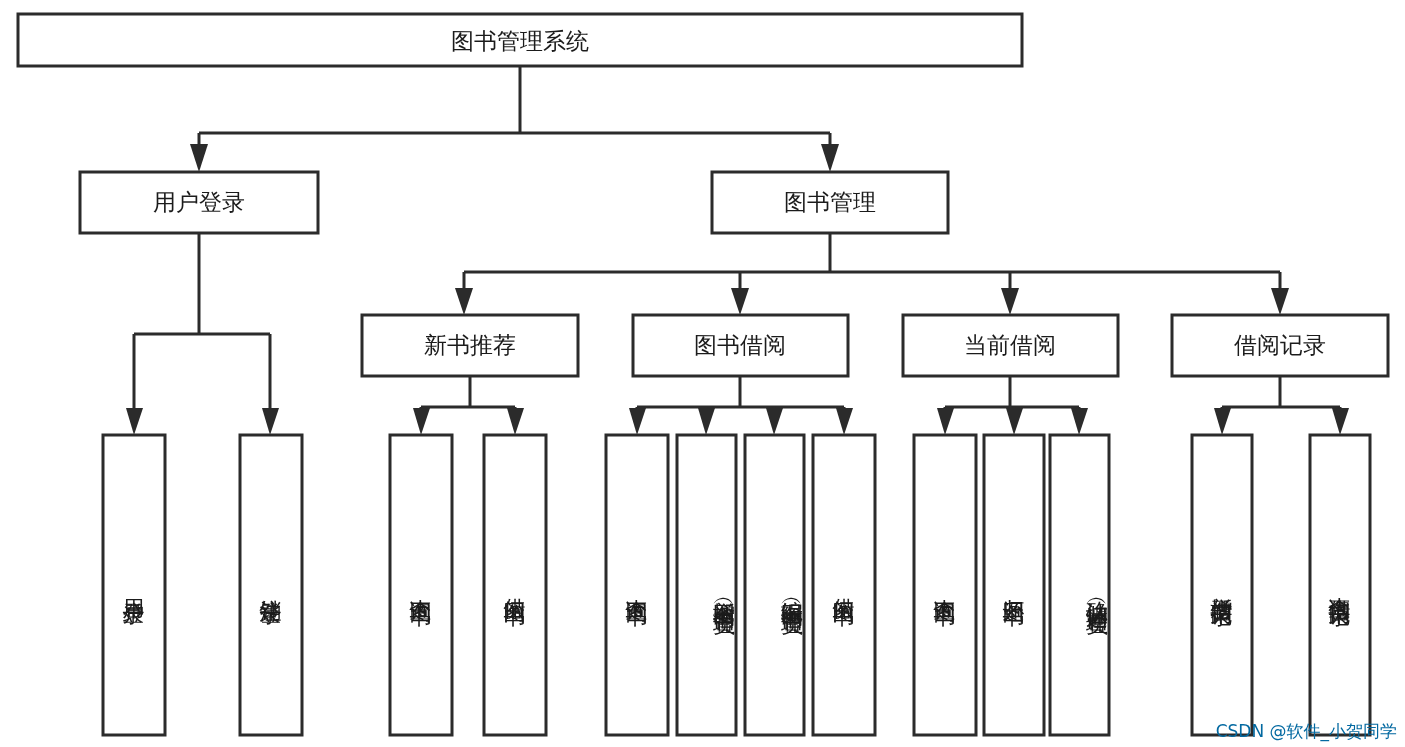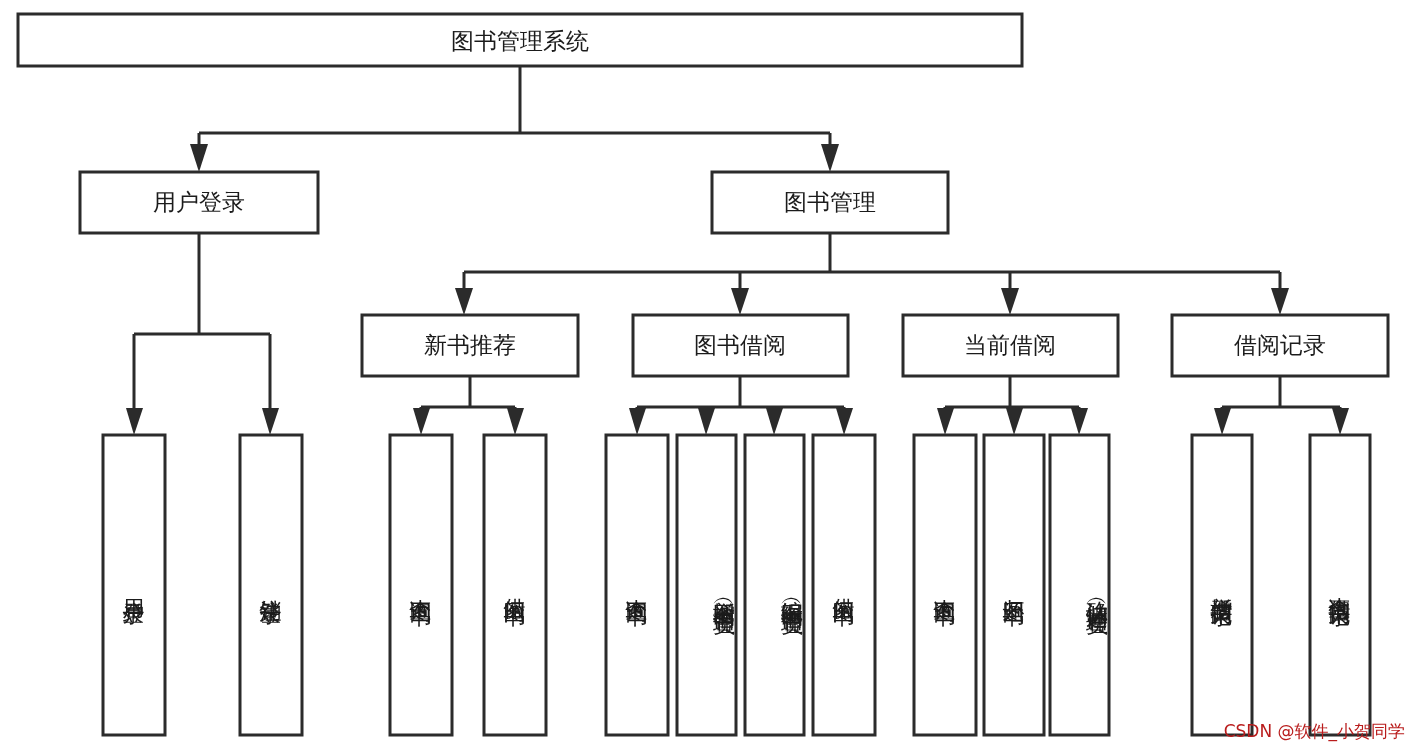--- a/index.html
+++ b/index.html
@@ -58,25 +58,25 @@
     color: #1b1b1b;
     letter-spacing: 2px;
     display: flex;
     align-items: center;
     justify-content: center;
     white-space: nowrap;
     pointer-events: none;
   }
   .watermark {
     position: absolute;
-    right: 0;
+    right: 8px;
     bottom: 4px;
     font-family: "DejaVu Sans", "Liberation Sans", sans-serif;
     font-size: 17px;
-    color: #b91c1c;
+    color: #0369a1;
     white-space: nowrap;
     user-select: none;
   }
 </style>
 </head>
 <body>
 
 <div id="diagram-root">
 
   <svg class="diagram-canvas" viewBox="0 0 1405 747">

